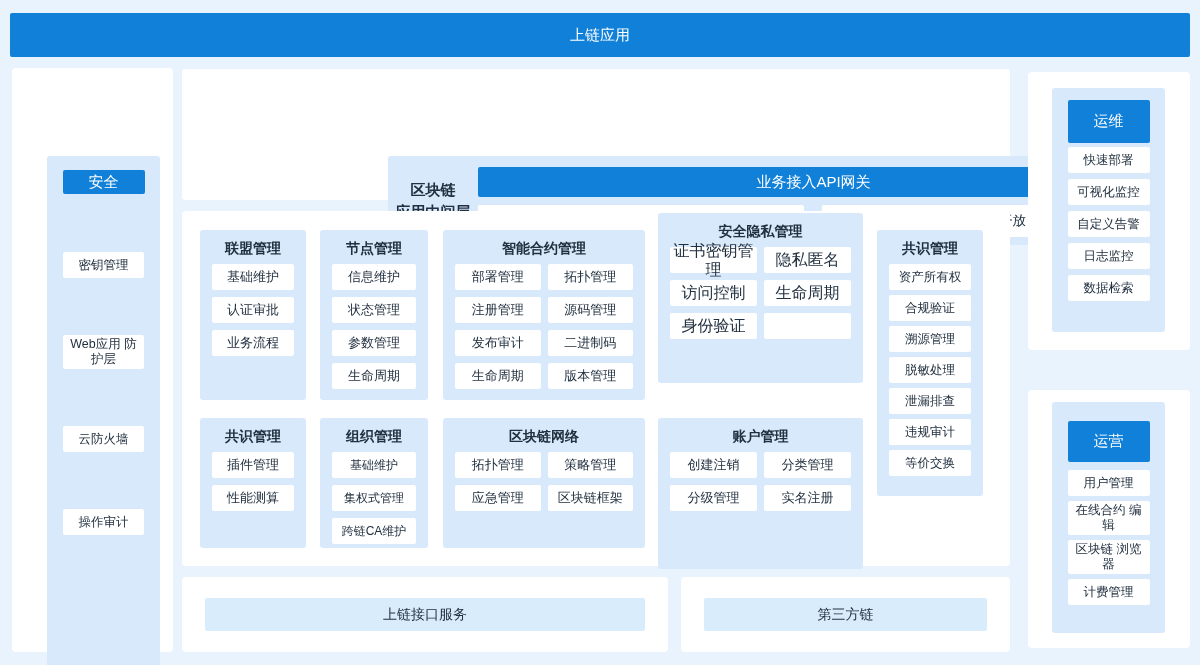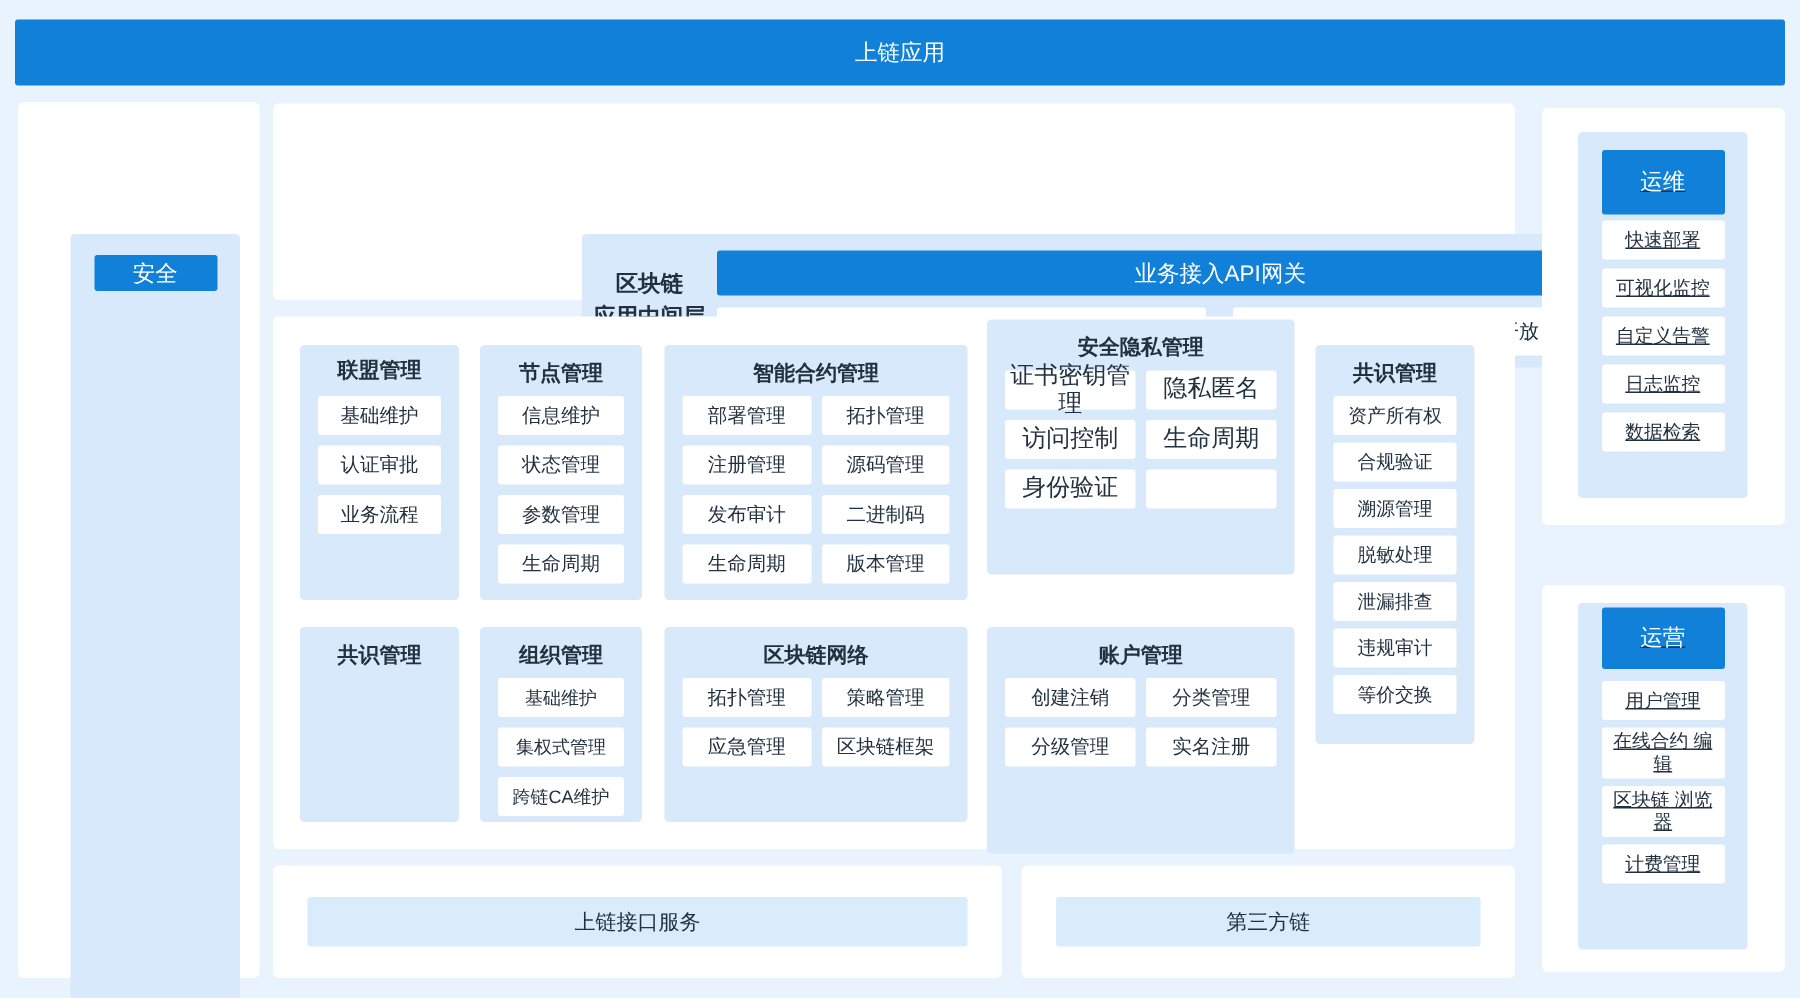--- a/index.html
+++ b/index.html
@@ -55,21 +55,21 @@
   
   .grid-section{left:182px;top:211px;width:828px;height:355px;}
   .module{position:absolute;background:var(--panel_blue);border-radius:3px;
           padding:10px 12px 0;}
   .module-title{text-align:center;font-size:14px;font-weight:600;height:16px;
                 line-height:16px;margin-bottom:8px;white-space:nowrap;}
   .module-items{display:grid;grid-template-columns:1fr;gap:7px;}
   .module-items.cols2{grid-template-columns:1fr 1fr;}
   .module .item-box{height:26px;}
   
-  .p-alliance  {left:18px;  top:19px;  width:106px; height:170px;font-family:Liberation Serif, serif;}
+  .p-alliance  {left:18px;  top:19px;  width:106px; height:170px;}
   .p-node      {left:138px; top:19px;  width:108px; height:170px;}
   .p-contract  {left:261px; top:19px;  width:202px; height:170px;}
   .p-privacy   {left:476px; top:2px;  width:205px; height:170px;}
   .p-consensus1{left:695px; top:19px;  width:106px; height:266px;}
   .p-consensus1 .module-items{gap:5px;}
   .p-consensus2{left:18px;  top:207px; width:106px; height:130px;}
   .p-org       {left:138px; top:207px; width:108px; height:130px;}
   .p-network   {left:261px; top:207px; width:202px; height:130px;}
   .p-account   {left:476px; top:207px; width:205px; height:151px;}
   .p-privacy .item-box{font-size:16px;}
@@ -80,37 +80,43 @@
   .bottom-left {left:182px;top:577px;width:486px;height:75px;}
   .bottom-right{left:681px;top:577px;width:329px;height:75px;}
   .chain-bar{position:absolute;left:23px;right:23px;top:21px;height:33px;
              background:var(--bar_blue);border-radius:2px;font-size:14px;
              font-weight:500;display:flex;align-items:center;justify-content:center;}
 
   
   .right-top{left:1028px;top:72px;width:162px;height:278px;}
   .right-bot{left:1028px;top:390px;width:162px;height:258px;}
   .right-col{position:absolute;left:24px;top:16px;width:113px;background:var(--panel_blue);
-             border-radius:3px;display:flex;flex-direction:column;align-items:center;text-decoration:underline;}
+             border-radius:3px;display:flex;flex-direction:column;align-items:center;}
   .right-top .right-col{height:244px;}
   .right-bot .right-col{top:12px;height:231px;}
   .right-col .blue-head{margin-top:12px;height:43px;}
-  .right-bot .right-col .blue-head{margin-top:3px;height:41px;}
+  .right-bot .right-col .blue-head{margin-top:19px;height:41px;}
   .right-col .side-items{margin-top:4px;gap:6px;}
   .right-bot .right-col .side-items{margin-top:8px;gap:5px;}
   .right-col .side-items .item-box{width:82px;}
 </style>
 </head>
 <body>
 
 <div class="abs banner flexc">上链应用</div>
 
 <div class="abs white-panel left-outer">
   <div class="abs left-col">
     <div class="blue-head flexc">安全</div>
+    <div class="side-items">
+        <div class="item-box">密钥管理</div>
+        <div class="item-box">Web应用 防护层</div>
+        <div class="item-box">云防火墙</div>
+        <div class="item-box">操作审计</div>
+      </div>
   </div>
 </div>
 
 <div class="abs white-panel mw-section">
   <div class="abs mw-panel">
     <div class="abs mw-label flexc">
       <div>
         <div>区块链</div>
         <div>应用中间层</div>
       </div>
@@ -176,20 +182,24 @@
         <div class="item-box">溯源管理</div>
         <div class="item-box">脱敏处理</div>
         <div class="item-box">泄漏排查</div>
         <div class="item-box">违规审计</div>
         <div class="item-box">等价交换</div>
       </div>
   </div>
 
   <div class="module p-consensus2">
     <div class="module-title">共识管理</div>
+    <div class="module-items">
+        <div class="item-box">插件管理</div>
+        <div class="item-box">性能测算</div>
+      </div>
   </div>
 
   <div class="module p-org">
     <div class="module-title">组织管理</div>
     <div class="module-items">
         <div class="item-box">基础维护</div>
         <div class="item-box">集权式管理</div>
         <div class="item-box">跨链CA维护</div>
       </div>
   </div>

